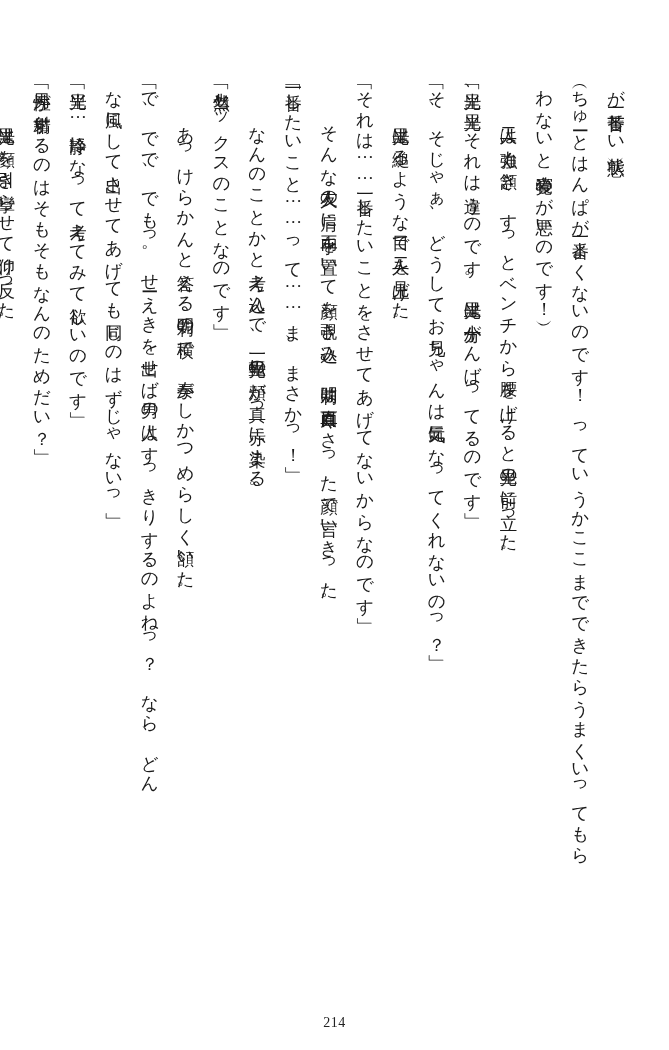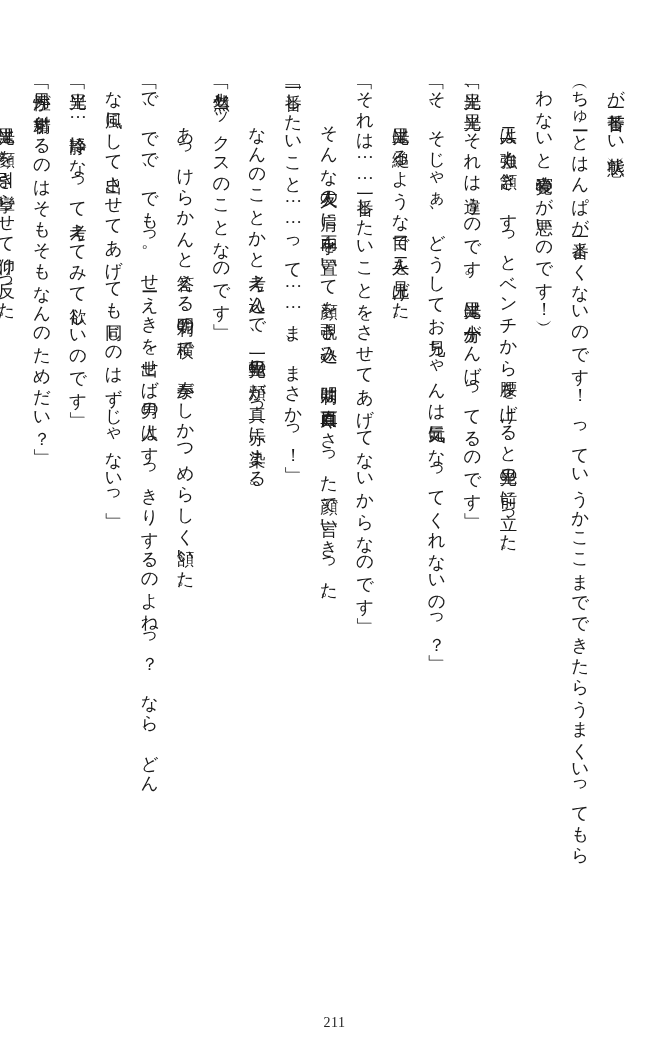--- a/index.html
+++ b/index.html
@@ -77,14 +77,14 @@
       <span class="line">「一番したいこと……って……ま、まさかっ！」</span>
       <span class="line indent">　なんのことかと考え込んで、一転光里の頬が真っ赤に染まる。</span>
       <span class="line">「当然セックスのことなのです」</span>
       <span class="line indent">　あっけらかんと答える明莉の横で、奏がしかつめらしく頷いた。</span>
       <span class="line">「で、でで、でもっ。せーえきを出せば男の人はすっきりするのよねっ？　なら、どん</span>
       <span class="line">な風にして出させてあげても同じのはずじゃないっ」</span>
       <span class="line">「光里……冷静になって考えてみて欲しいのです」</span>
       <span class="line">「男性が射精するのはそもそもなんのためだい？」</span>
       <span class="line indent">　光里は顔を引き攣らせて仰け反った。</span>
     </div>
-  <div class="page-number">211</div>
+  <div class="page-number">214</div>
 </div>
 
 </body></html>

